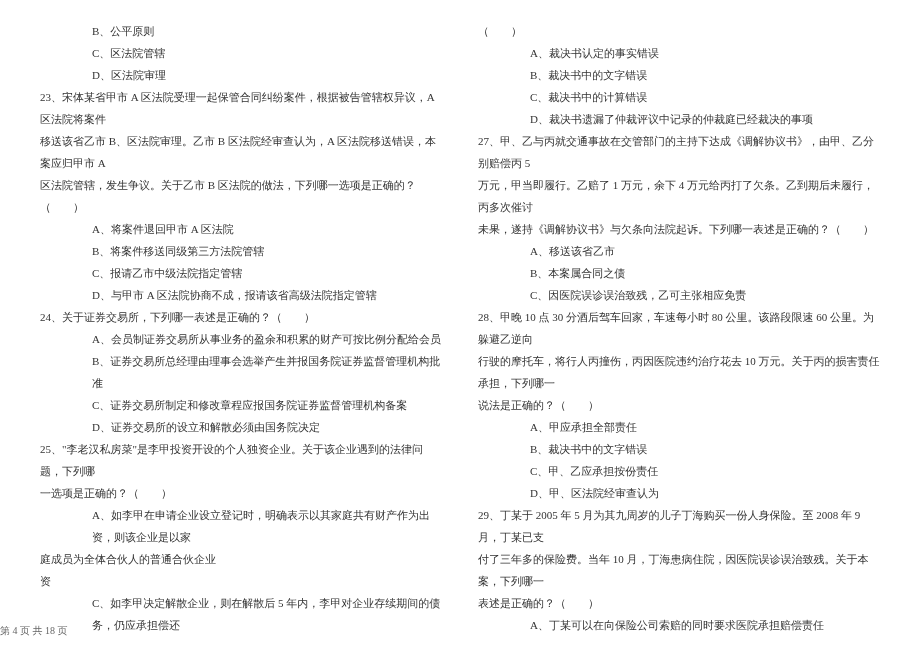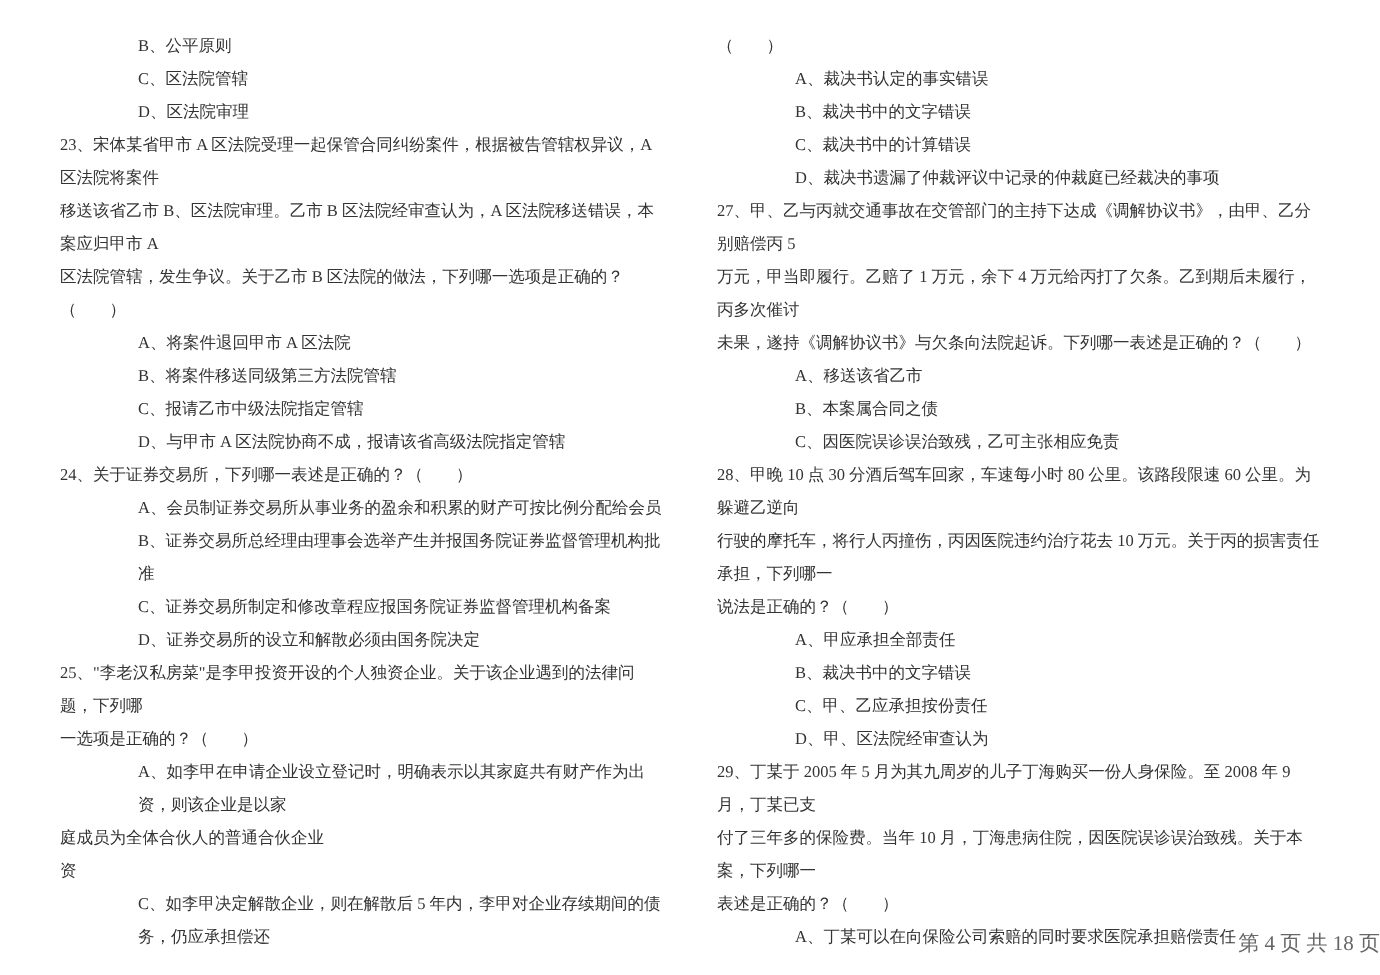--- a/index.html
+++ b/index.html
@@ -34,22 +34,22 @@
       text-indent: 0;
     }
     .continuation-line {
       text-indent: 0;
     }
     .footer {
       position: absolute;
       bottom: 12px;
       left: 0;
       right: 0;
-      text-align: right;
-      font-size: 14px;
+      text-align: left;
+      font-size: 10px;
       color: #666;
     }
   </style>
 </head>
 <body>
 
 <div class="columns">
   <div class="col">
     <div class="option-line">B、公平原则</div>
     <div class="option-line">C、区法院管辖</div>

